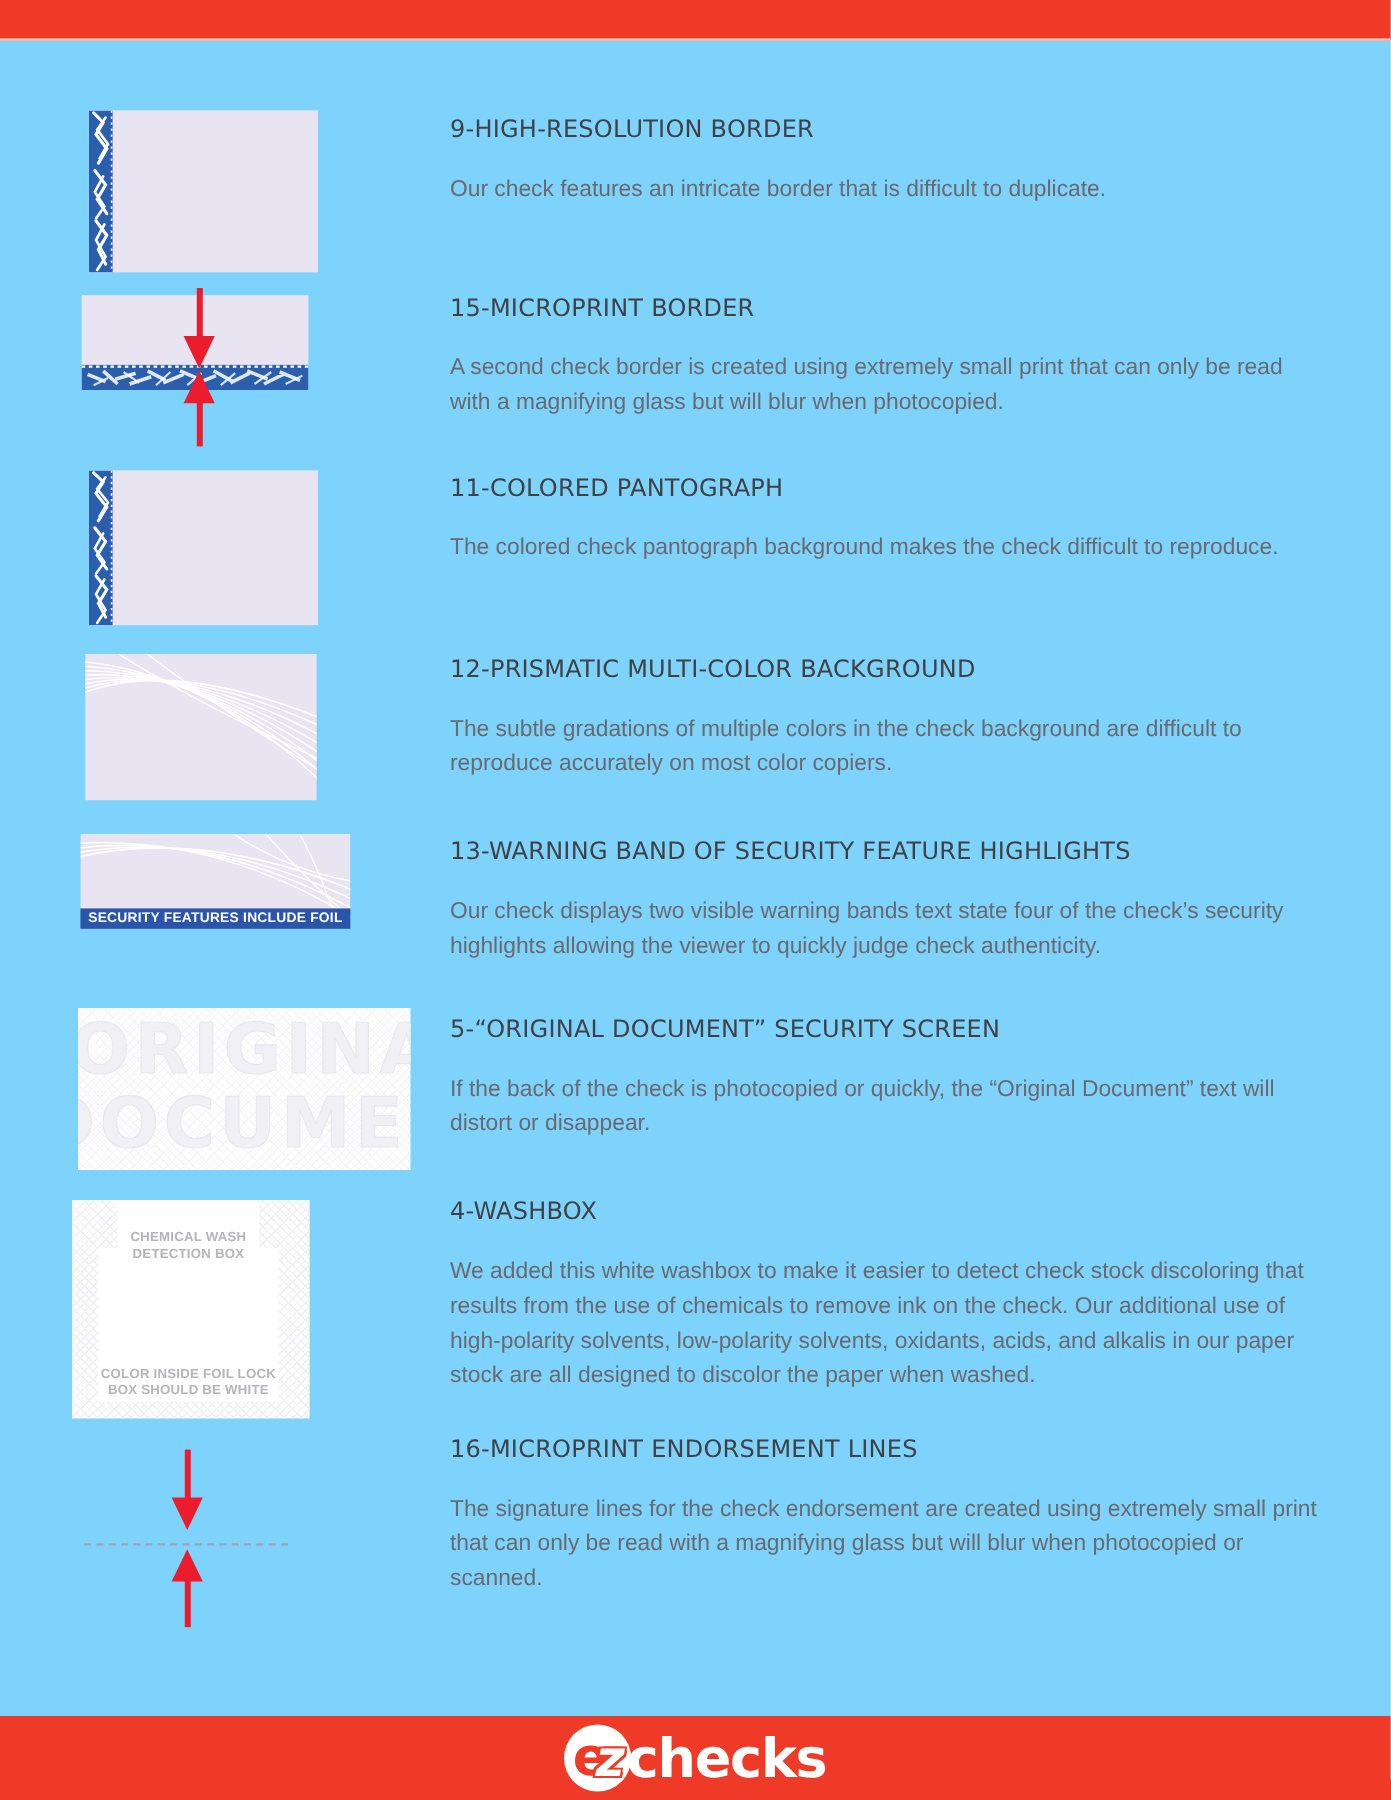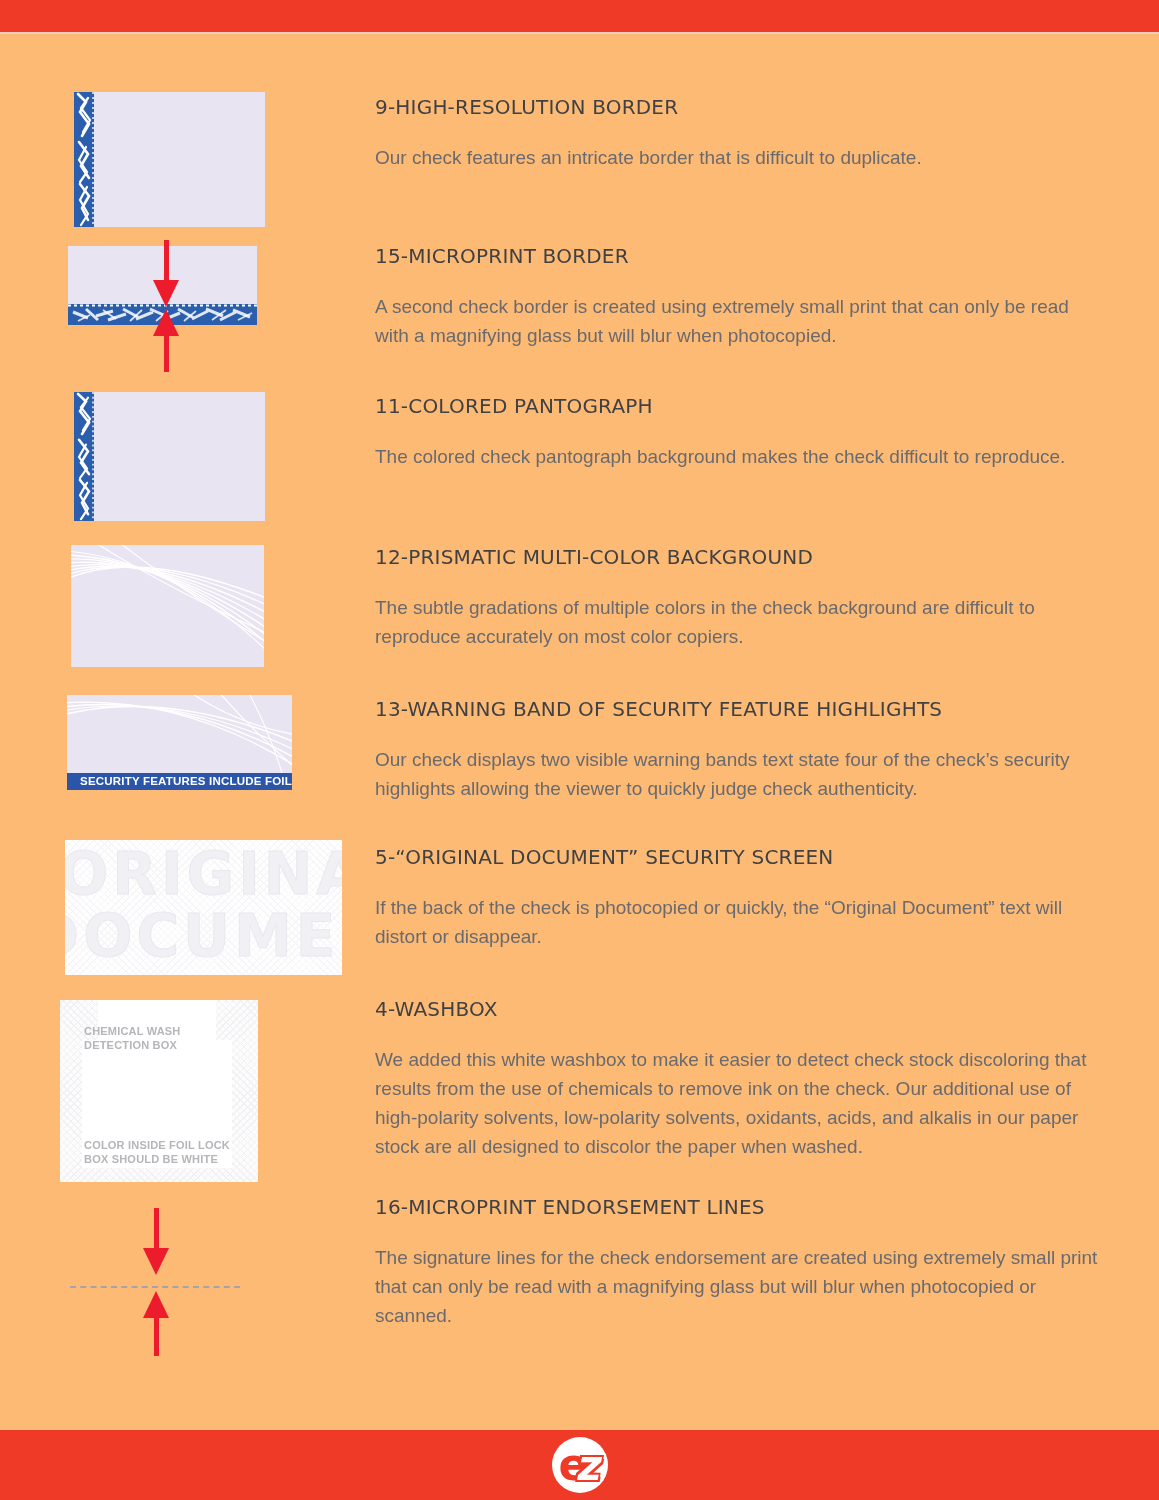--- a/index.html
+++ b/index.html
@@ -1,16 +1,16 @@
 <!DOCTYPE html>
 <html><head>
 <meta charset="utf-8">
 <style>
   html,body{margin:0;padding:0;background:#ffffff;}
-  .page{position:relative;width:1159px;height:1500px;background:#fdba74;overflow:hidden;
+  .page{position:relative;width:1159px;height:1500px;background:#7dd3fc;overflow:hidden;
         font-family:"Liberation Sans",sans-serif;}
 
   
   .topbar{position:absolute;left:0;top:0;width:100%;height:32px;background:#ee3a26;
           border-bottom:2px solid #f3cbc1;}
   .footer{position:absolute;left:0;top:1430px;width:100%;height:70px;background:#ee3a26;
           display:flex;align-items:center;justify-content:center;}
 
   
   .feature{position:absolute;left:0;width:100%;}
@@ -32,41 +32,41 @@
   .arrow{position:absolute;}
   .arrow-shaft{position:absolute;width:5px;background:#ec1c2d;}
   .arrow-head-down{position:absolute;width:0;height:0;
       border-left:13px solid transparent;border-right:13px solid transparent;
       border-top:27px solid #ec1c2d;}
   .arrow-head-up{position:absolute;width:0;height:0;
       border-left:13px solid transparent;border-right:13px solid transparent;
       border-bottom:27px solid #ec1c2d;}
 
   
-  .warning-band{position:absolute;left:0;bottom:0;width:100%;height:17px;background:#2b55a8;
-      color:#ffffff;font-weight:bold;font-size:11.5px;line-height:17px;text-align:right;
+  .warning-band{position:absolute;left:0;bottom:16px;width:100%;height:17px;background:#2b55a8;
+      color:#ffffff;font-weight:bold;font-size:11.5px;line-height:17px;text-align:center;
       letter-spacing:.2px;white-space:nowrap;}
 
   
   .screen-sample{overflow:hidden;background:
       repeating-linear-gradient(45deg,#f6f6f9 0 1px,transparent 1px 5px),
       repeating-linear-gradient(-45deg,#f6f6f9 0 1px,transparent 1px 5px),#ffffff;}
   .screen-line{position:absolute;white-space:nowrap;font-family:"DejaVu Sans",sans-serif;
       font-weight:bold;font-size:58px;letter-spacing:4px;color:#f1f0f5;
       -webkit-text-stroke:1px #e9e8ef;}
   .screen-line1{left:-6px;top:0;}
   .screen-line2{left:-34px;top:62px;}
 
   
   .washbox{background:
       repeating-linear-gradient(45deg,#f1f1f4 0 1px,transparent 1px 5px),
       repeating-linear-gradient(-45deg,#f1f1f4 0 1px,transparent 1px 5px),#fcfcfd;}
   .wash-white-tab{position:absolute;left:38px;right:42px;top:0;height:44px;background:#ffffff;}
   .wash-white-main{position:absolute;left:22px;right:26px;top:40px;bottom:14px;background:#ffffff;}
-  .wash-text{position:absolute;left:24px;right:28px;color:#b5b5ba;
+  .wash-text{position:absolute;left:24px;right:28px;text-align:center;color:#b5b5ba;
       font-weight:bold;font-size:11px;line-height:14px;letter-spacing:.2px;}
   .wash-text-top{top:24px;}
   .wash-text-bottom{top:138px;}
 
   
   .microprint-line{position:absolute;left:0;top:78px;width:170px;height:0;
       border-top:2px dashed #a3a3a9;}
 
   
   .logo{display:flex;align-items:center;}
@@ -233,16 +233,17 @@
     <p class="feature-desc">The signature lines for the check endorsement are created using extremely small print that can only be read with a magnifying glass but will blur when photocopied or scanned.</p>
   </section>
 
   <div class="footer">
     <div class="logo">
       <div class="logo-mark">
         <div class="logo-circle"></div>
         <span class="logo-e">e</span>
         <span class="logo-z">z</span>
       </div>
+      <span class="logo-text">checks</span>
     </div>
   </div>
 
 </div>
 
 </body></html>

